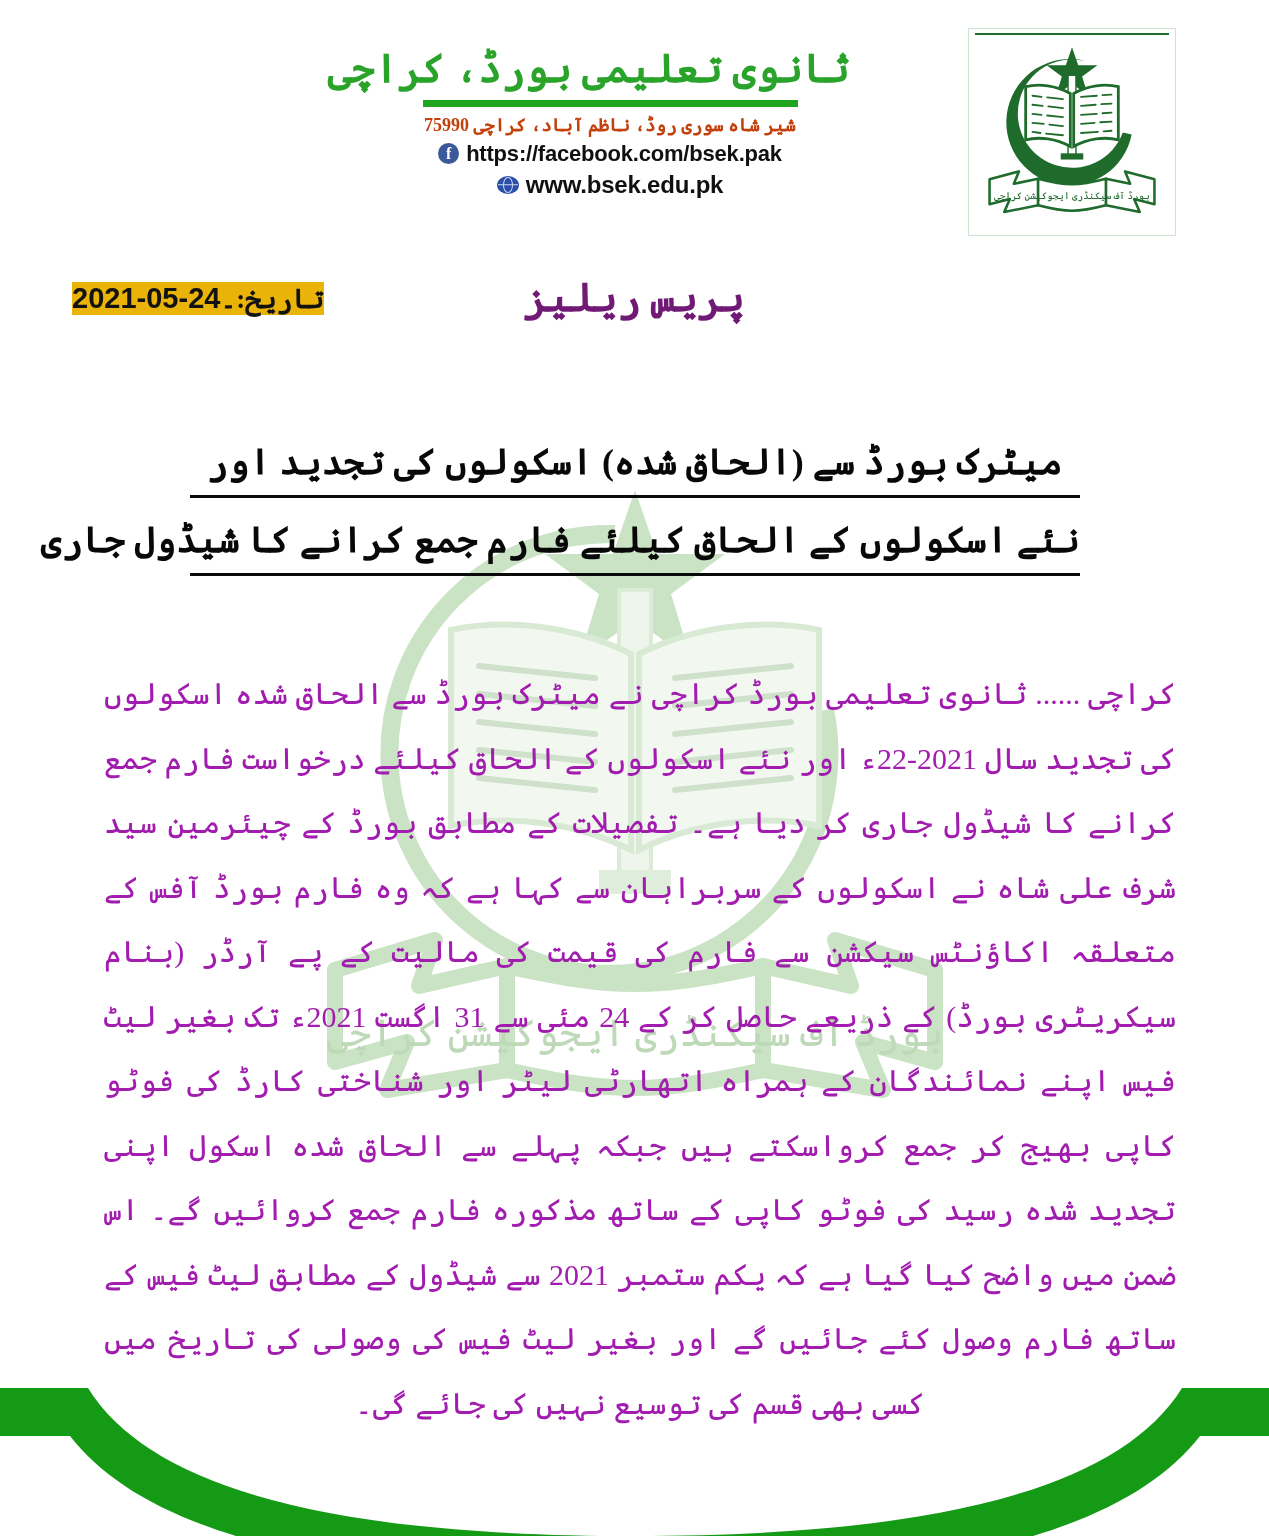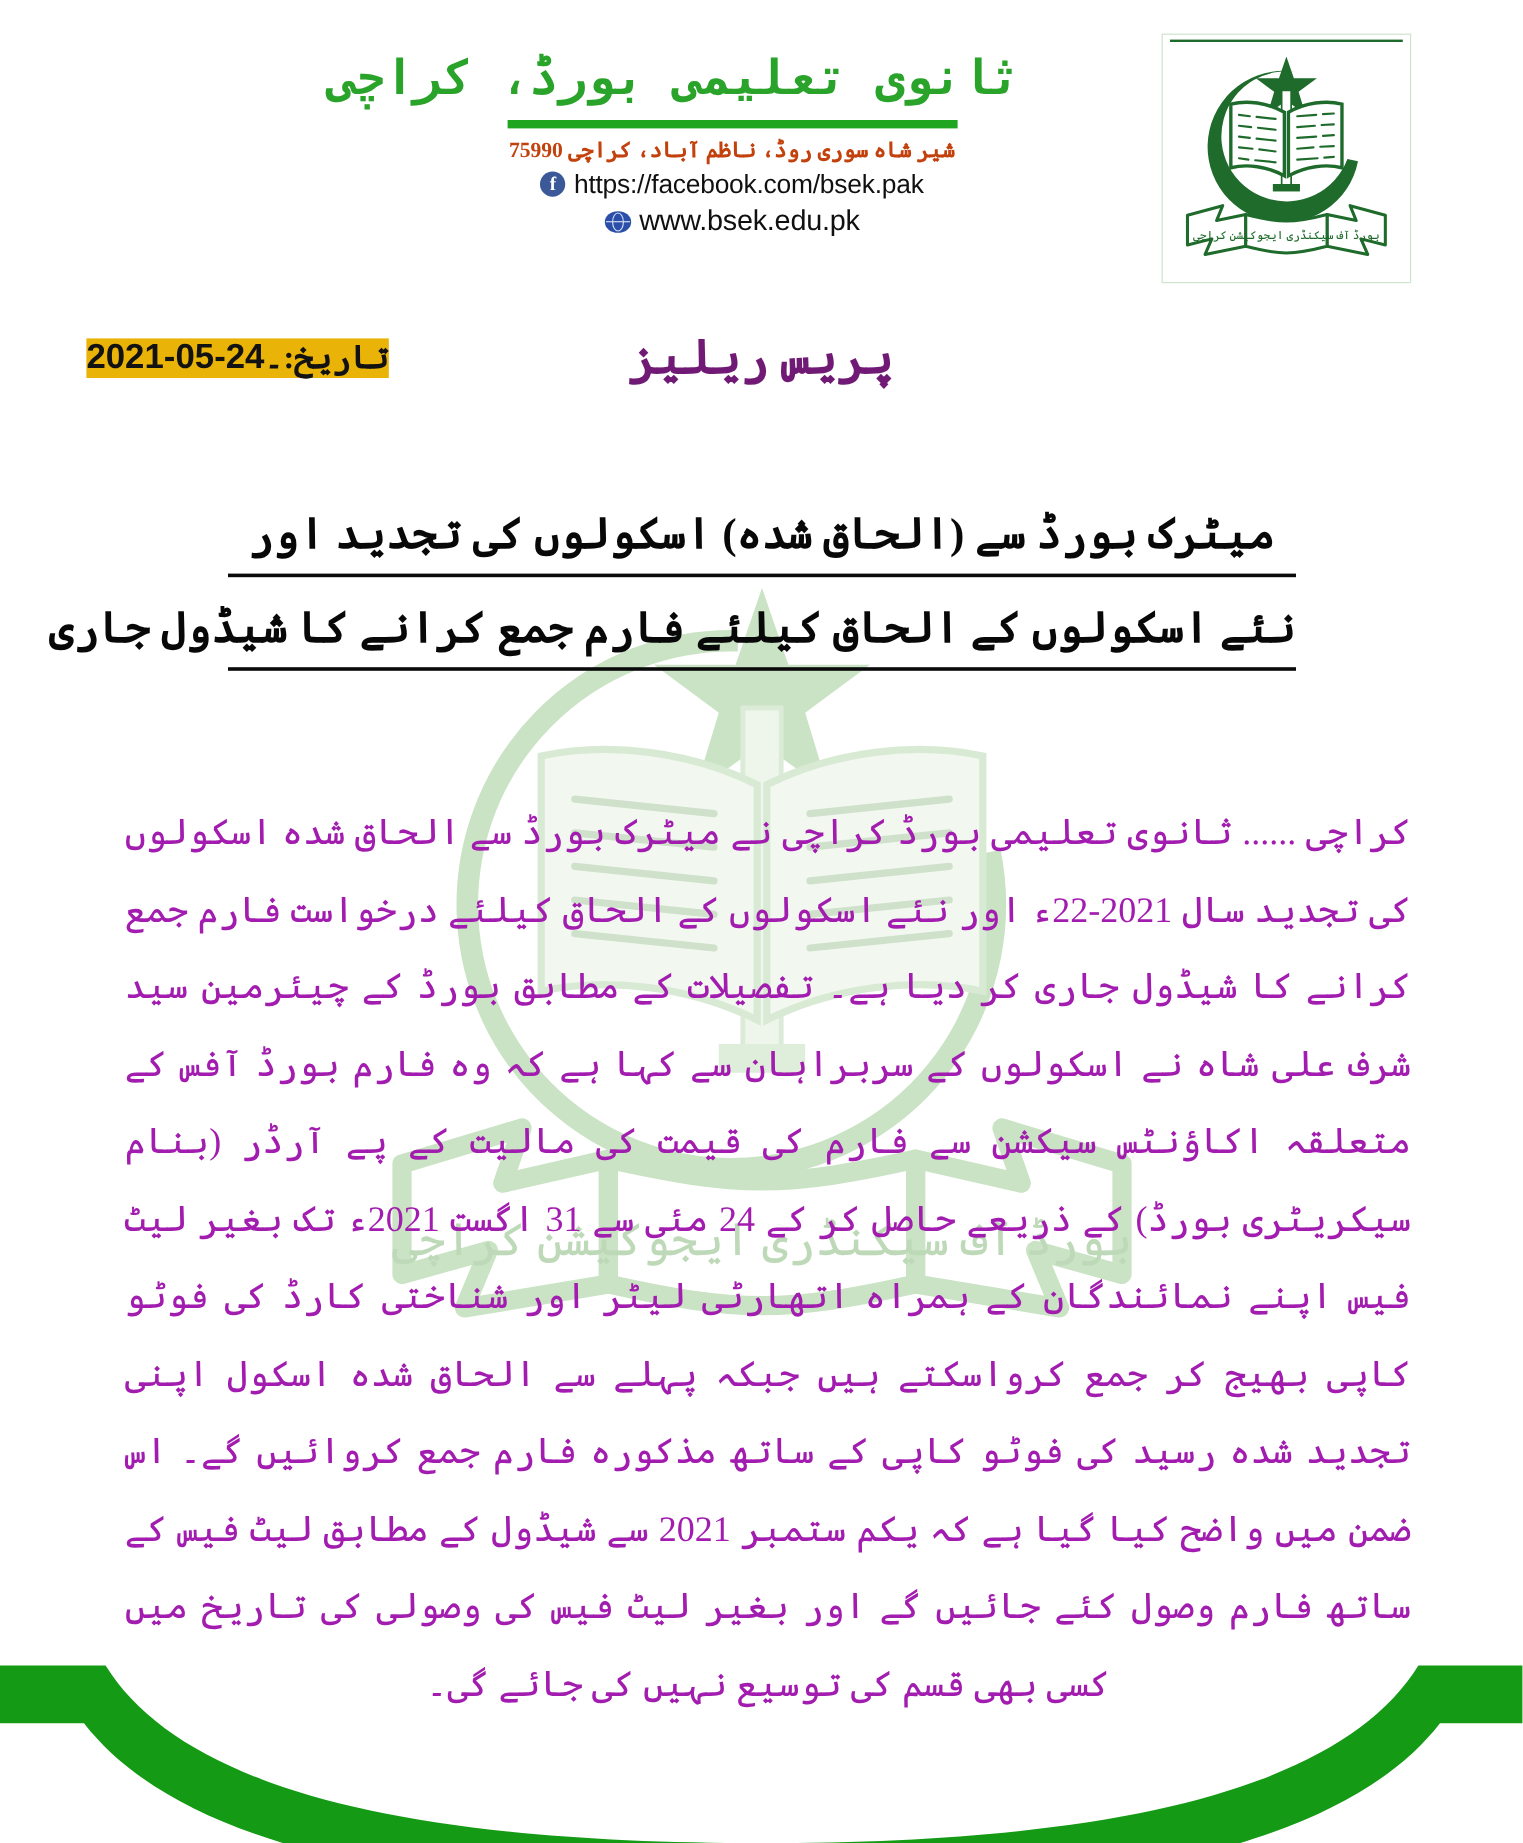--- a/index.html
+++ b/index.html
@@ -44,21 +44,21 @@
   }
   .masthead {
     position: absolute;
     left: 370px;
     top: 44px;
     width: 480px;
     text-align: center;
   }
   .board-name {
     color: #2aa32a;
-    font-family: Liberation Mono, monospace;
+    font-family: Liberation Serif, serif;
     font-size: 40px;
     font-weight: 700;
     line-height: 1.25;
     direction: rtl;
     white-space: nowrap;
     letter-spacing: -0.5px;
   }
   .green-rule {
     width: 375px;
     height: 7px;
@@ -77,21 +77,21 @@
     display: flex;
     align-items: center;
     justify-content: center;
     gap: 7px;
     direction: ltr;
     margin-top: 4px;
   }
   .contact-text {
     font-family: "Liberation Sans", sans-serif;
     font-size: 22px;
-    font-weight: 400;
+    font-weight: 700;
     color: #101010;
     letter-spacing: -0.2px;
     white-space: nowrap;
   }
   .contact-text.small { font-size: 24px; }
   .fb-icon {
     width: 21px; height: 21px;
     border-radius: 50%;
     background: #3b5998;
     color: #ffffff;
@@ -182,21 +182,21 @@
   }
   .date-block .dlabel {
     font-family: "Liberation Serif", serif;
     font-size: 27px;
   }
 
   
   .headline {
     position: absolute;
     left: 190px;
-    top: 423px;
+    top: 440px;
     width: 890px;
     z-index: 2;
     direction: rtl;
     text-align: center;
   }
   .headline-line {
     font-family: "Liberation Serif", "DejaVu Serif", serif;
     font-size: 36px;
     font-weight: 700;
     color: #080808;

